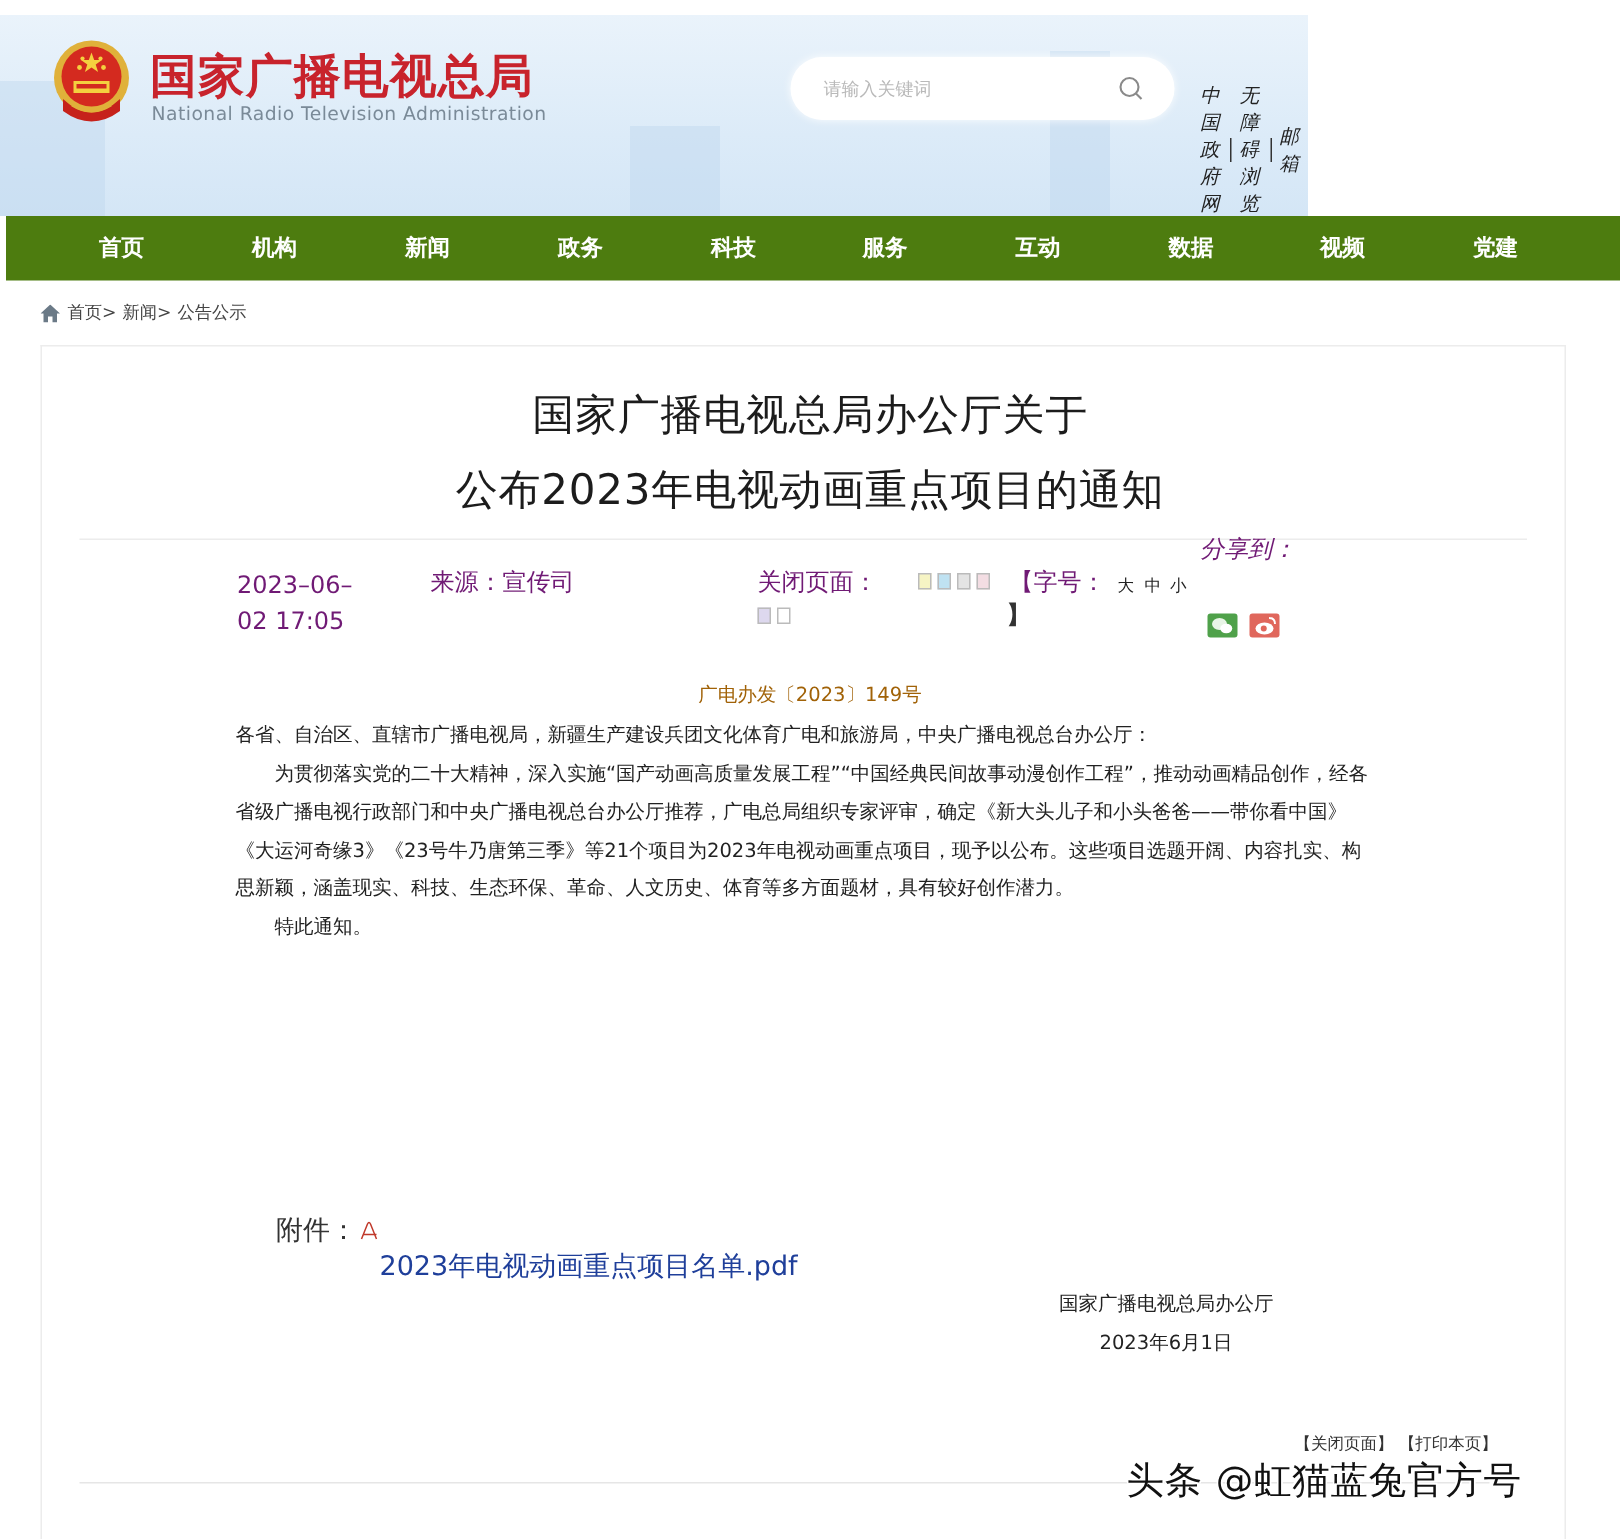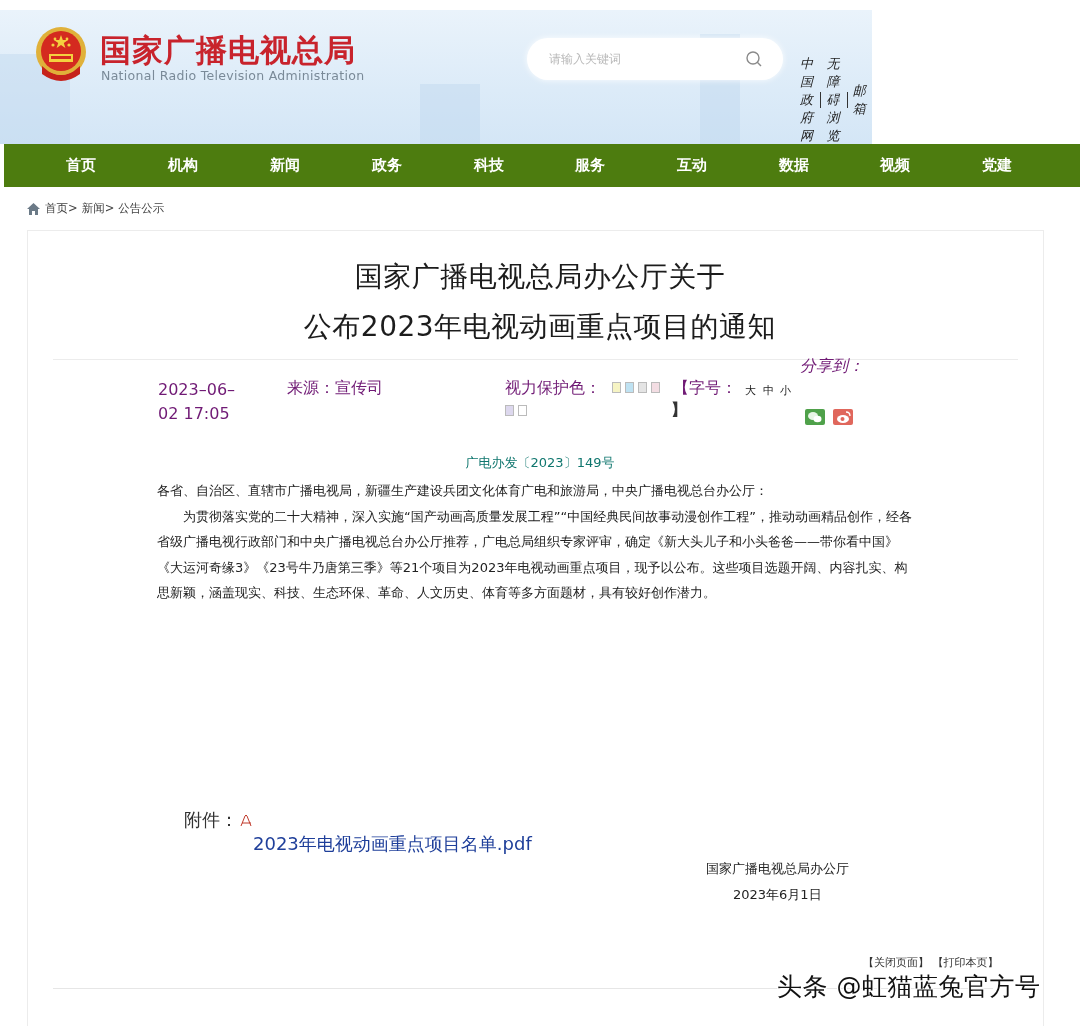--- a/index.html
+++ b/index.html
@@ -80,37 +80,37 @@
   .swatches { position: absolute; left: 612px; top: 382px; display: flex; gap: 4px; }
   .swatch { width: 9px; height: 11px; border: 1px solid #bbb; cursor: pointer; }
   .swatches2 { position: absolute; left: 505px; top: 405px; display: flex; gap: 4px; }
   .meta-fontsize { left: 673px; top: 378px; }
   .font-opt { position: absolute; top: 383px; font-size: 11px; color: #222; cursor: pointer; }
   .bracket-close { position: absolute; left: 671px; top: 400px; font-size: 16px; color: #333; font-weight: bold; }
   .meta-share { left: 800px; top: 356px; font-style: italic; }
   .share-icon { position: absolute; top: 409px; width: 20px; height: 16px; border-radius: 2px; cursor: pointer; }
 
   
-  .doc-no { position: absolute; left: 0; width: 1080px; top: 454px; text-align: center; font-size: 13px; color: #0f766e; }
+  .doc-no { position: absolute; left: 0; width: 1080px; top: 454px; text-align: center; font-size: 13px; color: #a16207; }
   .body-text {
     position: absolute; left: 157px; top: 478px; width: 760px; font-size: 13px; color: #222; line-height: 25.6px;
   }
   .body-text p { margin: 0; }
   .body-text .indent { text-indent: 26px; }
   .attachment { position: absolute; left: 184px; top: 784px; font-size: 18px; color: #333; display: flex; align-items: center; }
   .attachment a { color: #1f3f9a; text-decoration: none; margin-top: 48px; }
   .pdf-icon { width: 12px; height: 13px; margin-right: 1px; margin-left: 2px; }
   .signature { position: absolute; font-size: 13px; color: #222; }
   .sig-org { left: 706px; top: 860px; }
   .sig-date { left: 733px; top: 886px; }
   .footer-links { position: absolute; left: 863px; top: 955px; font-size: 11px; color: #333; }
   .footer-links a { color: #333; text-decoration: none; }
   .footer-rule { position: absolute; left: 53px; top: 988px; width: 940px; height: 1px; background: #e6e6e6; }
   .watermark {
-    position: absolute; left: 777px; top: 970px; font-size: 25px; color: #111;
+    position: absolute; left: 751px; top: 970px; font-size: 25px; color: #111;
     text-shadow: -1px -1px 0 #fff, 1px -1px 0 #fff, -1px 1px 0 #fff, 1px 1px 0 #fff;
     letter-spacing: 0.5px;
   }
 </style>
 </head>
 <body>
 
 <div class="header">
   <div class="bldg" style="left:0;width:70px;height:90px;"></div>
   <div class="bldg" style="left:420px;width:60px;height:60px;"></div>
@@ -181,21 +181,21 @@
 
 <h1 class="title l1">国家广播电视总局办公厅关于</h1>
 <h1 class="title l2">公布2023年电视动画重点项目的通知</h1>
 <div class="title-rule"></div>
 
 <div class="meta meta-date">
   <div>2023–06–</div>
   <div>02 17:05</div>
 </div>
 <div class="meta meta-source">来源：宣传司</div>
-<div class="meta meta-eye">视力保护色：</div>
+<div class="meta meta-eye">关闭页面：</div>
 <div class="swatches">
   <div class="swatch" style="background:#f6f4c4"></div>
   <div class="swatch" style="background:#bfe2f2"></div>
   <div class="swatch" style="background:#e4e4e4"></div>
   <div class="swatch" style="background:#f3dde3"></div>
 </div>
 <div class="swatches2">
   <div class="swatch" style="background:#ddd8ee"></div>
   <div class="swatch" style="background:#ffffff"></div>
 </div>
@@ -212,20 +212,21 @@
 <svg class="share-icon" style="left:833px;background:#e0675c" viewBox="0 0 20 16">
   <ellipse cx="10" cy="10" rx="6" ry="4" fill="#ffffff"></ellipse>
   <circle cx="9.5" cy="10" r="2" fill="#e0675c"></circle>
   <path d="M13 3 Q17 3 17 7" stroke="#ffffff" stroke-width="1.3" fill="none"></path>
 </svg>
 
 <div class="doc-no">广电办发〔2023〕149号</div>
 <div class="body-text">
   <p>各省、自治区、直辖市广播电视局，新疆生产建设兵团文化体育广电和旅游局，中央广播电视总台办公厅：</p>
   <p class="indent">为贯彻落实党的二十大精神，深入实施“国产动画高质量发展工程”“中国经典民间故事动漫创作工程”，推动动画精品创作，经各省级广播电视行政部门和中央广播电视总台办公厅推荐，广电总局组织专家评审，确定《新大头儿子和小头爸爸——带你看中国》《大运河奇缘3》《23号牛乃唐第三季》等21个项目为2023年电视动画重点项目，现予以公布。这些项目选题开阔、内容扎实、构思新颖，涵盖现实、科技、生态环保、革命、人文历史、体育等多方面题材，具有较好创作潜力。</p>
+  <p class="indent">特此通知。</p>
 </div>
 
 <div class="attachment">
   <span>附件：</span>
   <svg class="pdf-icon" viewBox="0 0 12 13">
     <path d="M1 12 L5 2 Q6 0 7 2 L11 12" stroke="#c0392b" stroke-width="1" fill="none"></path>
     <line x1="2" y1="9" x2="11" y2="9" stroke="#c0392b" stroke-width="1"></line>
   </svg>
   <a href="#">2023年电视动画重点项目名单.pdf</a>
 </div>

